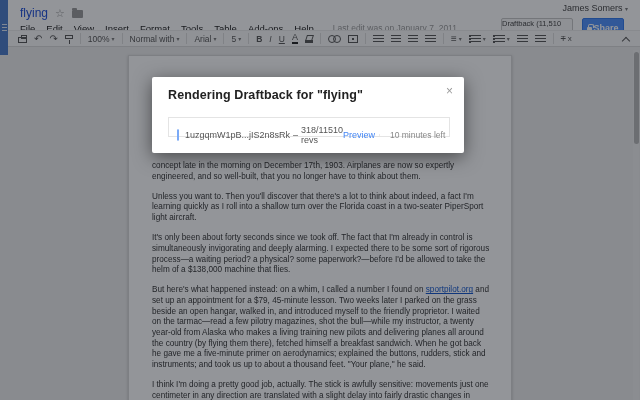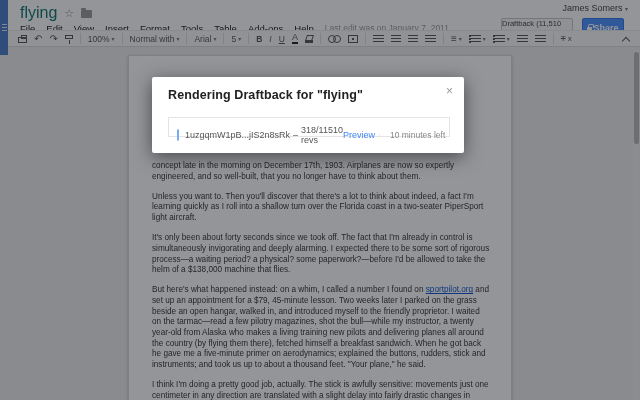--- a/index.html
+++ b/index.html
@@ -3,26 +3,26 @@
 <meta charset="utf-8">
 <style>
   * { margin:0; padding:0; box-sizing:border-box; }
   html,body { width:640px; height:400px; overflow:hidden; }
   body { font-family:"Liberation Sans", sans-serif; }
   #stage { position:relative; width:640px; height:400px; background:#ededed; overflow:hidden; }
 
   
   .header { position:absolute; left:0; top:0; width:640px; height:47px; background:#ffffff; z-index:2; }
   .titlebar { position:absolute; left:20px; top:4px; height:18px; display:flex; align-items:center; gap:7px; }
-  .doc-title { font-size:16px; color:#0f766e; }
+  .doc-title { font-size:12px; color:#1d4ed8; }
   .star { font-size:11px; color:#9a9a9a; line-height:1; }
   .folder { width:11px; height:8px; background:#9a9a9a; border-radius:1px; position:relative; margin-top:2px; }
   .folder:before { content:""; position:absolute; left:0; top:-2px; width:5px; height:2px; background:#9a9a9a; border-radius:1px 1px 0 0; }
   .menubar { position:absolute; left:20px; top:23px; display:flex; align-items:flex-start; gap:11px; font-size:9.5px; color:#222; }
-  .menubar .last-edit { color:#999; font-size:8.5px; margin-left:0; }
+  .menubar .last-edit { color:#999; font-size:8.5px; margin-left:8px; }
   .account { position:absolute; right:12px; top:3px; font-size:9px; color:#444; }
   .db-btn { position:absolute; left:501px; top:18px; width:72px; height:19px; background:#f7f7f7; border:1px solid #c6c6c6; border-radius:2px; font-size:7.5px; color:#444; display:flex; align-items:center; justify-content:center; }
   .share-btn { position:absolute; left:582px; top:18px; width:42px; height:19px; background:#4d90fe; border:1px solid #3079ed; border-radius:2px; color:#fff; font-size:9px; font-weight:bold; display:flex; align-items:center; justify-content:center; gap:1px; }
   .lock { width:5px; height:4px; background:#fff; border-radius:1px; position:relative; margin-top:2px; }
   .lock:before { content:""; position:absolute; left:0.5px; top:-3px; width:4px; height:3px; border:1px solid #fff; border-bottom:none; border-radius:2px 2px 0 0; }
 
   
   .toolbar { position:absolute; left:0; top:30px; width:640px; height:17px; background:#fafafa; border-top:1px solid #ececec; border-bottom:1px solid #d9d9d9; display:flex; align-items:center; gap:7px; padding:0 10px 0 18px; z-index:3; font-size:8.5px; color:#555; }
   .tb { display:flex; align-items:center; gap:2px; color:#555; }
   .sep { width:1px; height:11px; background:#dcdcdc; }

